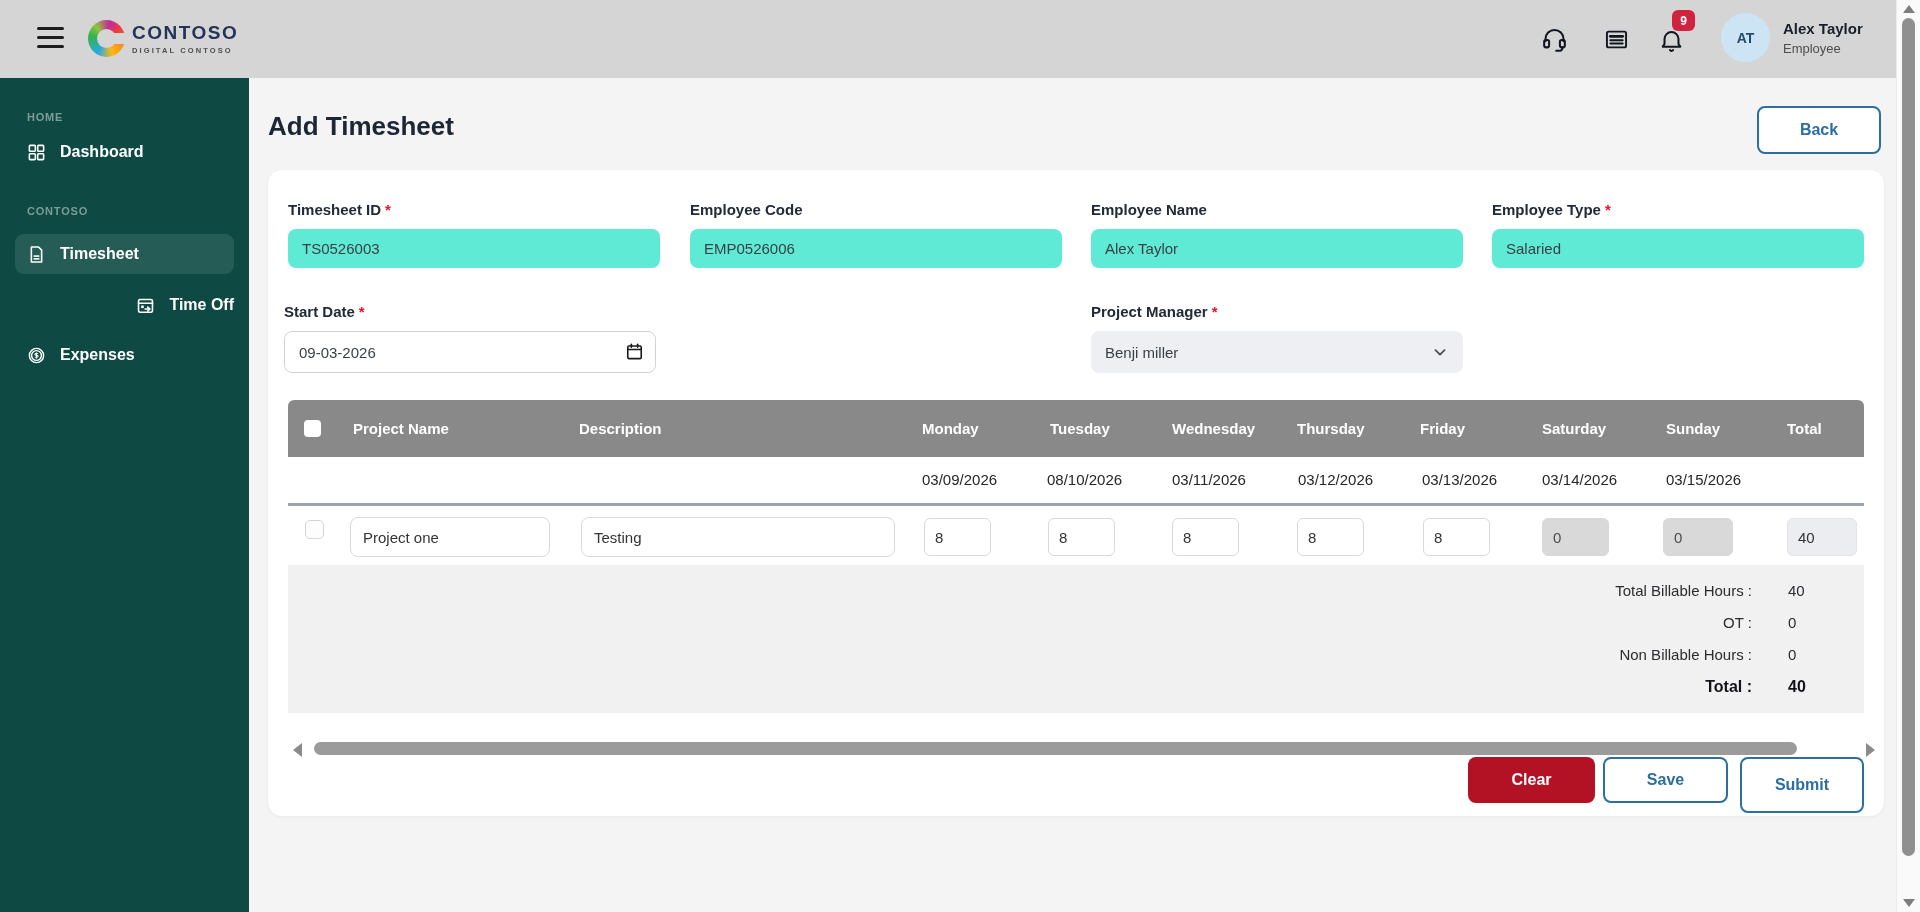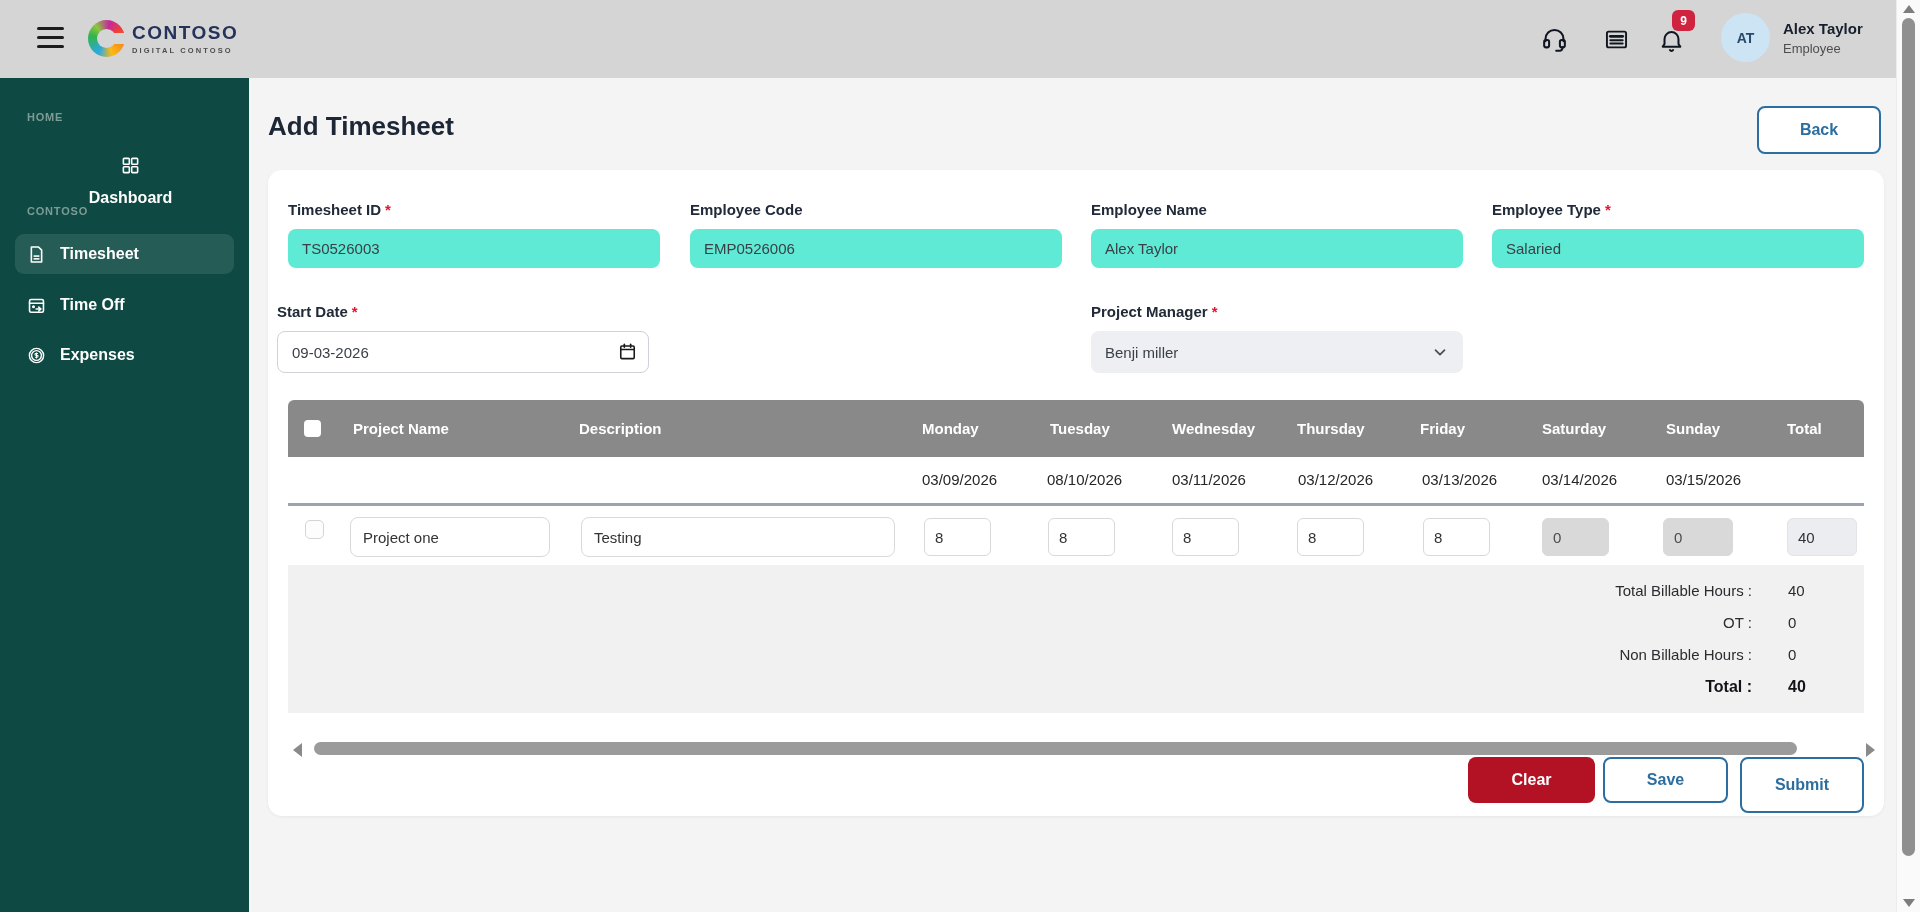--- a/index.html
+++ b/index.html
@@ -145,42 +145,42 @@
     <div class="badge">9</div>
 
     <div class="avatar">AT</div>
     <div class="user-name">Alex Taylor</div>
     <div class="user-role">Employee</div>
   </div>
 
   <div class="sidebar">
     <div class="side-section" style="top:33px;">HOME</div>
 
-    <div class="side-item" style="top:78px;flex-direction:column;">
+    <div class="side-item" style="top:54px;">
       <svg width="19" height="19" viewBox="0 0 24 24" fill="none" stroke="#fff" stroke-width="2">
         <rect x="3" y="3" width="7.5" height="7.5" rx="1"></rect>
         <rect x="13.5" y="3" width="7.5" height="7.5" rx="1"></rect>
         <rect x="3" y="13.5" width="7.5" height="7.5" rx="1"></rect>
         <rect x="13.5" y="13.5" width="7.5" height="7.5" rx="1"></rect>
       </svg>
       <span>Dashboard</span>
     </div>
 
     <div class="side-section" style="top:127px;">CONTOSO</div>
 
     <div class="side-item active" style="top:156px;">
       <svg width="19" height="19" viewBox="0 0 24 24" fill="none" stroke="#fff" stroke-width="2" stroke-linejoin="round">
         <path d="M5.5 2.5h9l4 4v15h-13z"></path>
         <line x1="8.3" y1="14" x2="15.7" y2="14"></line>
         <line x1="8.3" y1="17.5" x2="15.7" y2="17.5"></line>
       </svg>
       <span>Timesheet</span>
     </div>
 
-    <div class="side-item" style="top:207px;">
+    <div class="side-item" style="top:207px;justify-content:flex-end;">
       <svg width="19" height="19" viewBox="0 0 24 24" fill="none" stroke="#fff" stroke-width="2" stroke-linecap="round">
         <rect x="3.2" y="4.5" width="17.6" height="16" rx="2"></rect>
         <line x1="3.2" y1="9.2" x2="20.8" y2="9.2"></line>
         <circle cx="8.2" cy="13.6" r="0.9" fill="#fff"></circle>
         <path d="M11.5 16.5h5.5M14.8 14l2.7 2.5-2.7 2.5"></path>
       </svg>
       <span>Time Off</span>
     </div>
 
     <div class="side-item" style="top:257px;">
@@ -220,21 +220,21 @@
         <input class="finput" readonly="" value="Alex Taylor" style="">
       </div>
 
       <div class="field" style="left:1224px; top:31px;">
         <div class="flabel">
           <span>Employee Type</span><span class="req">*</span>
         </div>
         <input class="finput" readonly="" value="Salaried" style="">
       </div>
 
-      <div class="field" style="left:9px; top:133px;">
+      <div class="field" style="left:16px; top:133px;">
         <div class="flabel">
           <span>Start Date</span><span class="req">*</span>
         </div>
         <div class="datewrap">
           <input value="09-03-2026" style="">
           <svg class="cal" width="19" height="19" viewBox="0 0 24 24" fill="none" stroke="currentColor" stroke-width="2" stroke-linecap="round">
             <rect x="3.5" y="5" width="17" height="16" rx="1.5"></rect>
             <line x1="8" y1="2.8" x2="8" y2="6.5"></line>
             <line x1="16" y1="2.8" x2="16" y2="6.5"></line>
             <line x1="3.5" y1="9.5" x2="20.5" y2="9.5"></line>

